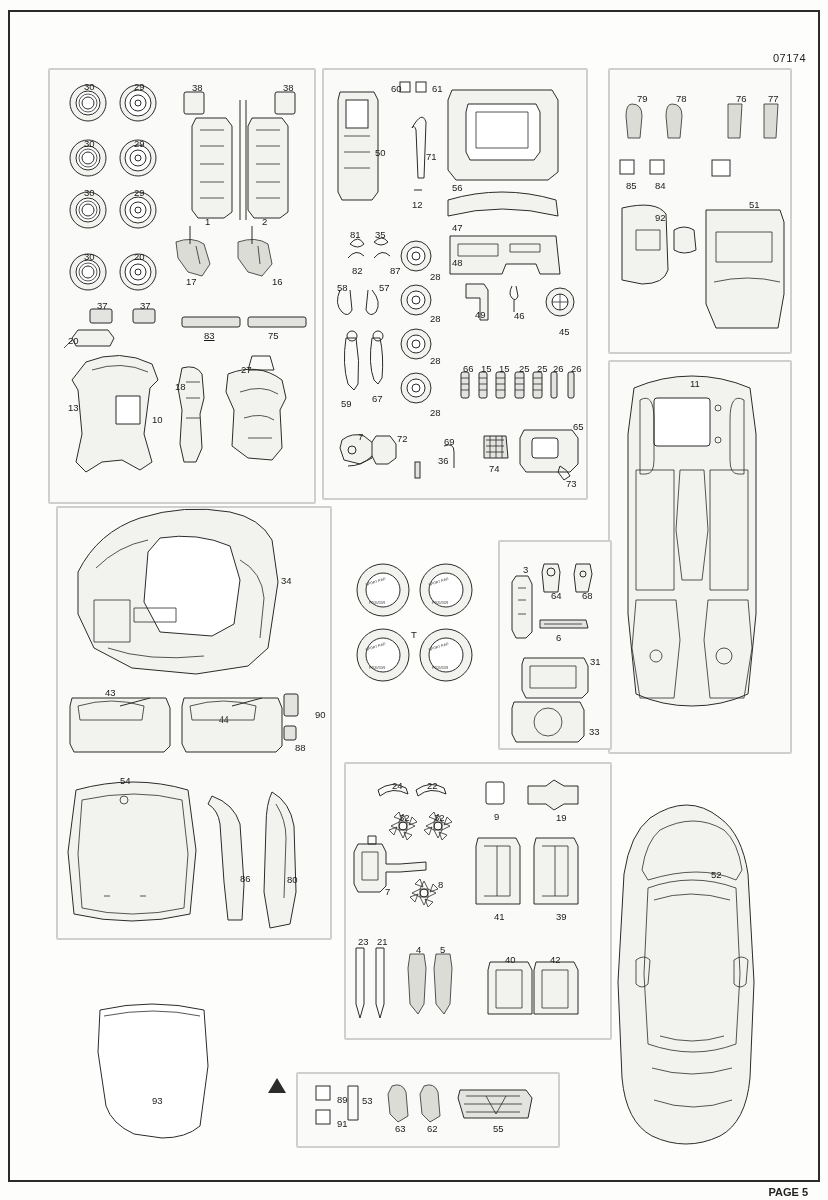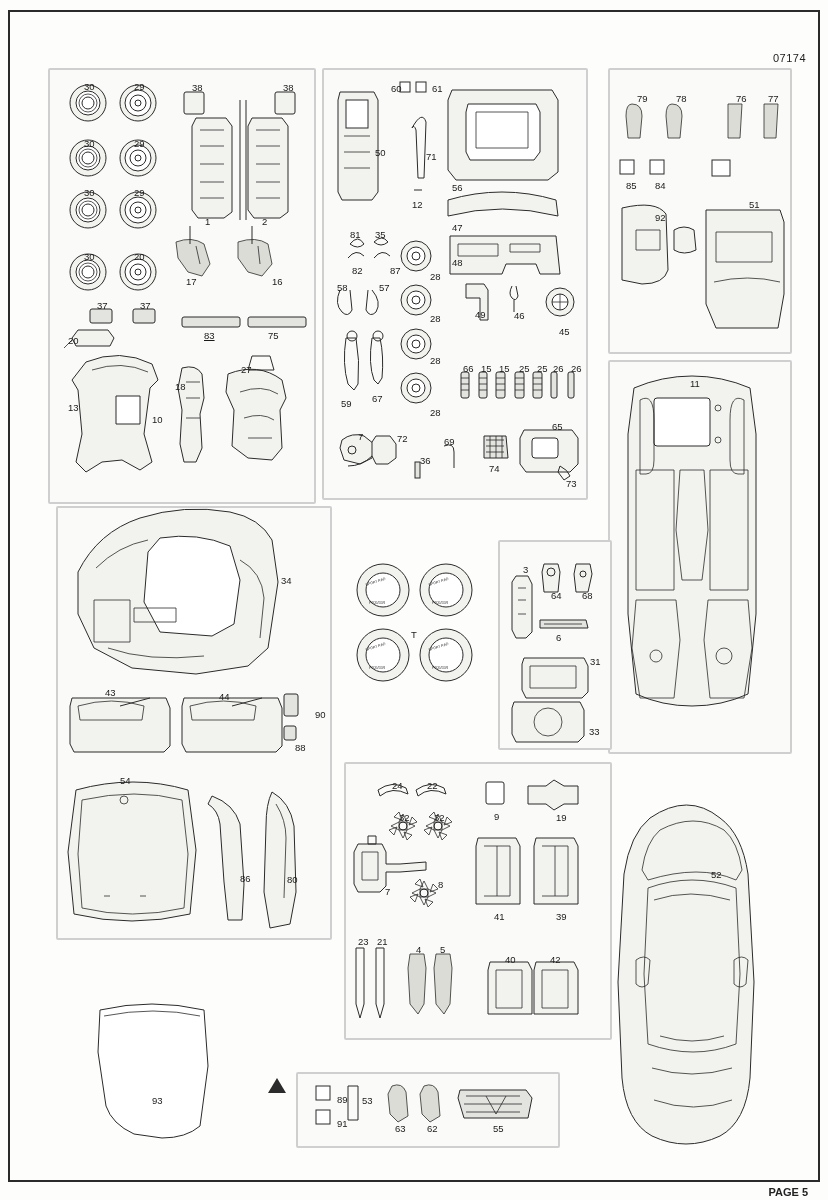--- a/index.html
+++ b/index.html
@@ -450,37 +450,37 @@
       <div class="lbl" style="left: 372px; top: 394px;">67</div>
       <div class="lbl" style="left: 463px; top: 364px;">66</div>
       <div class="lbl" style="left: 481px; top: 364px;">15</div>
       <div class="lbl" style="left: 499px; top: 364px;">15</div>
       <div class="lbl" style="left: 519px; top: 364px;">25</div>
       <div class="lbl" style="left: 537px; top: 364px;">25</div>
       <div class="lbl" style="left: 553px; top: 364px;">26</div>
       <div class="lbl" style="left: 571px; top: 364px;">26</div>
       <div class="lbl" style="left: 358px; top: 432px;">7</div>
       <div class="lbl" style="left: 397px; top: 434px;">72</div>
-      <div class="lbl" style="left: 420px; top: 456px; text-align: center;">36</div>
+      <div class="lbl" style="left: 438px; top: 456px; text-align: center;">36</div>
       <div class="lbl" style="left: 444px; top: 437px;">69</div>
       <div class="lbl" style="left: 489px; top: 464px;">74</div>
-      <div class="lbl" style="left: 552px; top: 422px;">65</div>
+      <div class="lbl" style="left: 573px; top: 422px;">65</div>
       <div class="lbl" style="left: 566px; top: 479px;">73</div>
       <div class="lbl" style="left: 637px; top: 94px;">79</div>
       <div class="lbl" style="left: 676px; top: 94px;">78</div>
       <div class="lbl" style="left: 736px; top: 94px;">76</div>
       <div class="lbl" style="left: 768px; top: 94px;">77</div>
       <div class="lbl" style="left: 626px; top: 181px;">85</div>
       <div class="lbl" style="left: 655px; top: 181px;">84</div>
       <div class="lbl" style="left: 655px; top: 213px; text-align: right;">92</div>
       <div class="lbl" style="left: 749px; top: 200px;">51</div>
       <div class="lbl" style="left: 690px; top: 379px;">11</div>
       <div class="lbl" style="left: 281px; top: 576px;">34</div>
       <div class="lbl" style="left: 105px; top: 688px;">43</div>
-      <div class="lbl" style="left: 219px; top: 692px;">44</div>
+      <div class="lbl" style="left: 219px; top: 716px; font-family: Liberation Serif, serif;">44</div>
       <div class="lbl" style="left: 295px; top: 710px; padding-left: 20px;">90</div>
       <div class="lbl" style="left: 295px; top: 743px;">88</div>
       <div class="lbl" style="left: 120px; top: 776px;">54</div>
       <div class="lbl" style="left: 240px; top: 874px;">86</div>
       <div class="lbl" style="left: 287px; top: 875px;">80</div>
       <div class="lbl" style="left: 152px; top: 1096px;">93</div>
       <div class="lbl" style="left: 411px; top: 630px;">T</div>
       <div class="lbl" style="left: 523px; top: 565px;">3</div>
       <div class="lbl" style="left: 551px; top: 591px;">64</div>
       <div class="lbl" style="left: 582px; top: 591px;">68</div>

